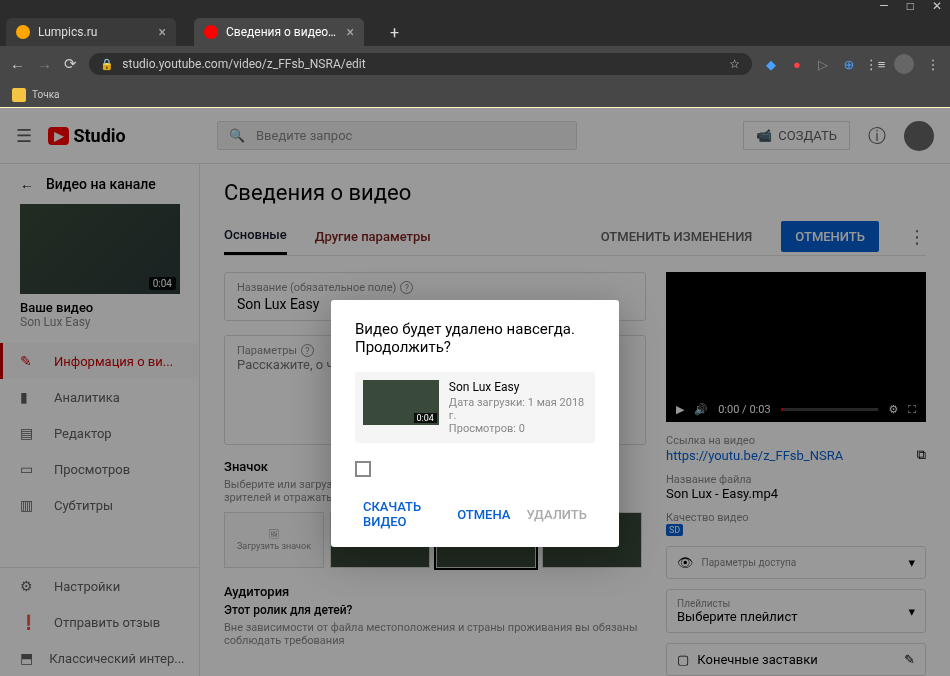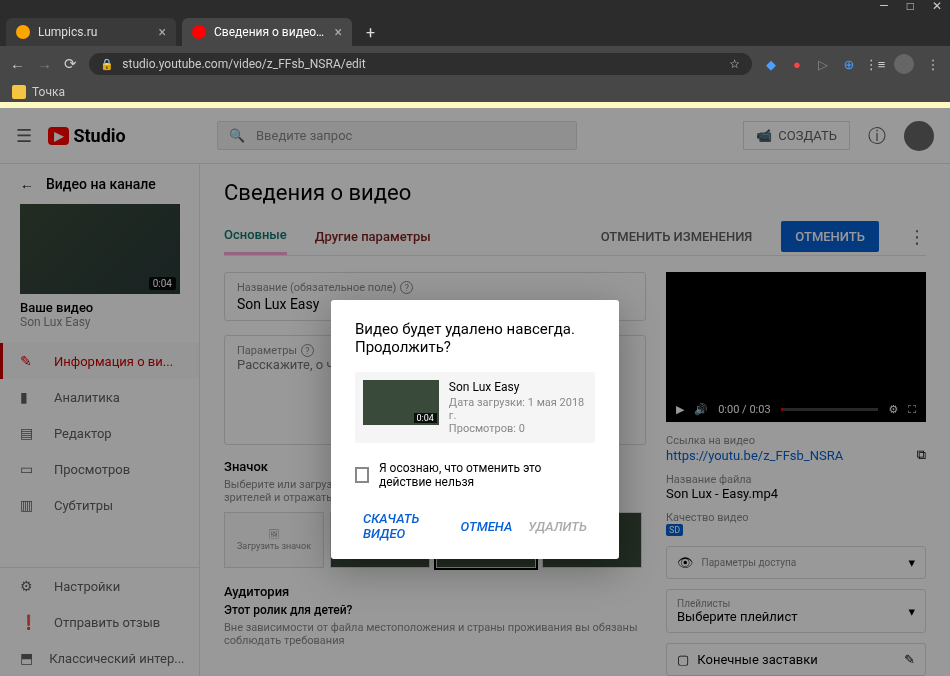--- a/index.html
+++ b/index.html
@@ -1,37 +1,37 @@
 <!DOCTYPE html>
 <html><head>
 <meta charset="utf-8">
 <style>
 * { margin: 0; padding: 0; box-sizing: border-box; font-family: Roboto, Arial, sans-serif; }
 body { width: 950px; height: 676px; background: #fff; overflow: hidden; position: relative; }
 
 
 .browser-chrome { background: #2c2c2c; color: #ccc; }
 .window-controls { display: flex; justify-content: flex-end; padding: 0px 8px 0 0; height: 12px; align-items: center; gap: 18px; font-size: 12px; }
-.tabs-row { display: flex; align-items: flex-end; height: 34px; padding: 0 6px; gap: 4px; }
+.tabs-row { display: flex; align-items: flex-end; height: 34px; padding: 0 6px; gap: 16px; }
 .tab { display: flex; align-items: center; gap: 8px; padding: 6px 10px; background: #3a3a3a; color: #ddd; font-size: 12px; width: 170px; border-radius: 6px 6px 0 0; margin-right: 2px; }
 .tab.active { background: #474747; color: #fff; }
 .tab .favicon { width: 14px; height: 14px; border-radius: 50%; }
 .fav-lumpics { background: #ffa500; }
 .fav-yt { background: #ff0000; }
 .tab-title { flex: 1; white-space: nowrap; overflow: hidden; text-overflow: ellipsis; }
 .tab-close { font-size: 14px; color: #aaa; }
 .new-tab { padding: 4px 8px; color: #ddd; font-size: 16px; }
 
 .address-row { display: flex; align-items: center; gap: 12px; padding: 6px 10px; background: #474747; height: 36px; }
 .nav-btn { color: #ccc; font-size: 15px; }
 .url-bar { flex: 1; background: #2e2e2e; border-radius: 14px; padding: 4px 12px; display: flex; align-items: center; gap: 8px; font-size: 12px; color: #ccc; }
 .lock { font-size: 11px; }
 .ext-icons { display: flex; gap: 12px; align-items: center; }
 .ext-icon { width: 14px; height: 14px; display: flex; align-items: center; justify-content: center; font-size: 13px; }
-.bookmarks-row { display: flex; align-items: center; gap: 6px; padding: 4px 12px; background: #474747; height: 26px; font-size: 12px; color: #ccc; border-bottom: 6px solid #fef9c3; }
+.bookmarks-row { display: flex; align-items: center; gap: 6px; padding: 4px 12px; background: #474747; height: 26px; font-size: 10px; color: #ccc; border-bottom: 1px solid #fef9c3; }
 .bm-icon { width: 14px; height: 14px; background: #f4c542; border-radius: 2px; }
 
 
 .app { position: relative; background: #fff; height: calc(676px - 108px); }
 .yt-header { display: flex; align-items: center; padding: 8px 16px; height: 56px; gap: 16px; border-bottom: 1px solid #e5e5e5; }
 .hamburger { font-size: 18px; color: #606060; }
 .logo { display: flex; align-items: center; gap: 4px; font-weight: 700; font-size: 18px; }
 .logo-play { background: #ff0000; color: #fff; padding: 2px 6px; border-radius: 4px; font-size: 12px; }
 .search-box { flex: 0 0 360px; margin: 0 auto; display: flex; align-items: center; gap: 10px; background: #f1f1f1; border: 1px solid #ddd; padding: 6px 12px; border-radius: 2px; color: #888; font-size: 13px; }
 .header-right { display: flex; align-items: center; gap: 18px; margin-left: auto; }
@@ -51,21 +51,21 @@
 .side-nav { list-style: none; margin-top: 6px; }
 .side-nav li { display: flex; align-items: center; gap: 16px; padding: 10px 20px; font-size: 13px; color: #606060; white-space: nowrap; overflow: hidden; text-overflow: ellipsis; }
 .side-nav li.active { color: #cc0000; border-left: 3px solid #cc0000; background: #fafafa; padding-left: 17px; }
 .side-nav li .nav-icon { width: 18px; font-size: 14px; }
 .sidebar-bottom { margin-top: auto; border-top: 1px solid #e5e5e5; }
 
 .main { flex: 1; padding: 16px 24px; overflow: hidden; }
 .main-title { font-size: 22px; font-weight: 400; margin-bottom: 12px; }
 .tabs-actions { display: flex; align-items: center; border-bottom: 1px solid #e5e5e5; margin-bottom: 16px; }
 .main-tab { padding: 10px 0; margin-right: 28px; font-size: 13px; color: #7f1d1d; font-weight: 500; }
-.main-tab.active { color: #0f766e; border-bottom: 3px solid #f9a8d4; }
+.main-tab.active { color: #0f172a; border-bottom: 3px solid #000000; }
 .actions-right { margin-left: auto; display: flex; gap: 29px; align-items: center; }
 .btn-cancel { font-size: 13px; color: #606060; font-weight: 500; }
 .btn-save { background: #065fd4; color: #fff; padding: 8px 14px; font-size: 13px; font-weight: 500; border-radius: 2px; }
 .more-btn { font-size: 18px; color: #606060; }
 
 .editor-columns { display: flex; gap: 20px; }
 .col-left { flex: 1; }
 .col-right { width: 260px; }
 
 .field { border: 1px solid #ddd; border-radius: 3px; padding: 8px 12px; margin-bottom: 14px; }
@@ -101,21 +101,21 @@
 .dialog { position: absolute; left: 50%; top: 300px; transform: translate(-50%, 0); width: 288px; background: #fff; border-radius: 3px; z-index: 11; padding: 20px 24px 8px; box-shadow: 0 10px 40px rgba(0,0,0,0.3); }
 .dialog-title { font-size: 15px; margin-bottom: 16px; }
 .dialog-video { display: flex; gap: 10px; background: #f5f5f5; padding: 8px; border-radius: 3px; margin-bottom: 18px; }
 .dialog-thumb { width: 80px; height: 45px; background: #3a4a3a; position: relative; }
 .dialog-thumb .duration { position: absolute; bottom: 2px; right: 2px; background: #000c; color: #fff; font-size: 9px; padding: 0 3px; }
 .dialog-info { font-size: 11px; color: #888; }
 .dialog-info .dv-title { font-size: 12px; color: #000; margin-bottom: 2px; }
 .dialog-check { display: flex; align-items: center; gap: 10px; font-size: 12px; margin-bottom: 12px; }
 .checkbox { width: 16px; height: 16px; border: 2px solid #888; }
 .dialog-actions { display: flex; align-items: center; }
-.dlg-btn { padding: 10px 8px; font-size: 13px; font-weight: 500; color: #065fd4; font-style: italic; }
+.dlg-btn { padding: 10px 8px; font-size: 13px; font-weight: 500; color: #065fd4; }
 .dlg-btn.disabled { color: #aaa; }
 .dlg-spacer { flex: 1; }
 
 .help-circle { width: 13px; height: 13px; border: 1px solid #888; border-radius: 50%; display: inline-flex; align-items: center; justify-content: center; font-size: 9px; color: #888; }
 </style>
 </head>
 <body>
 
 <div class="browser-chrome">
   <div class="window-controls">
@@ -334,21 +334,20 @@
       <span class="duration">0:04</span>
     </div>
     <div class="dialog-info">
       <div class="dv-title">Son Lux Easy</div>
       <div>Дата загрузки: 1 мая 2018 г.</div>
       <div>Просмотров: 0</div>
     </div>
   </div>
   <div class="dialog-check">
     <span class="checkbox"></span>
-    <span>Я осознаю, что отменить это действие нельзя</span>
   </div>
   <div class="dialog-actions">
     <span class="dlg-btn">СКАЧАТЬ ВИДЕО</span>
     <span class="dlg-spacer"></span>
     <span class="dlg-btn">ОТМЕНА</span>
     <span class="dlg-btn disabled">УДАЛИТЬ</span>
   </div>
 </div>
 
 </body></html>

